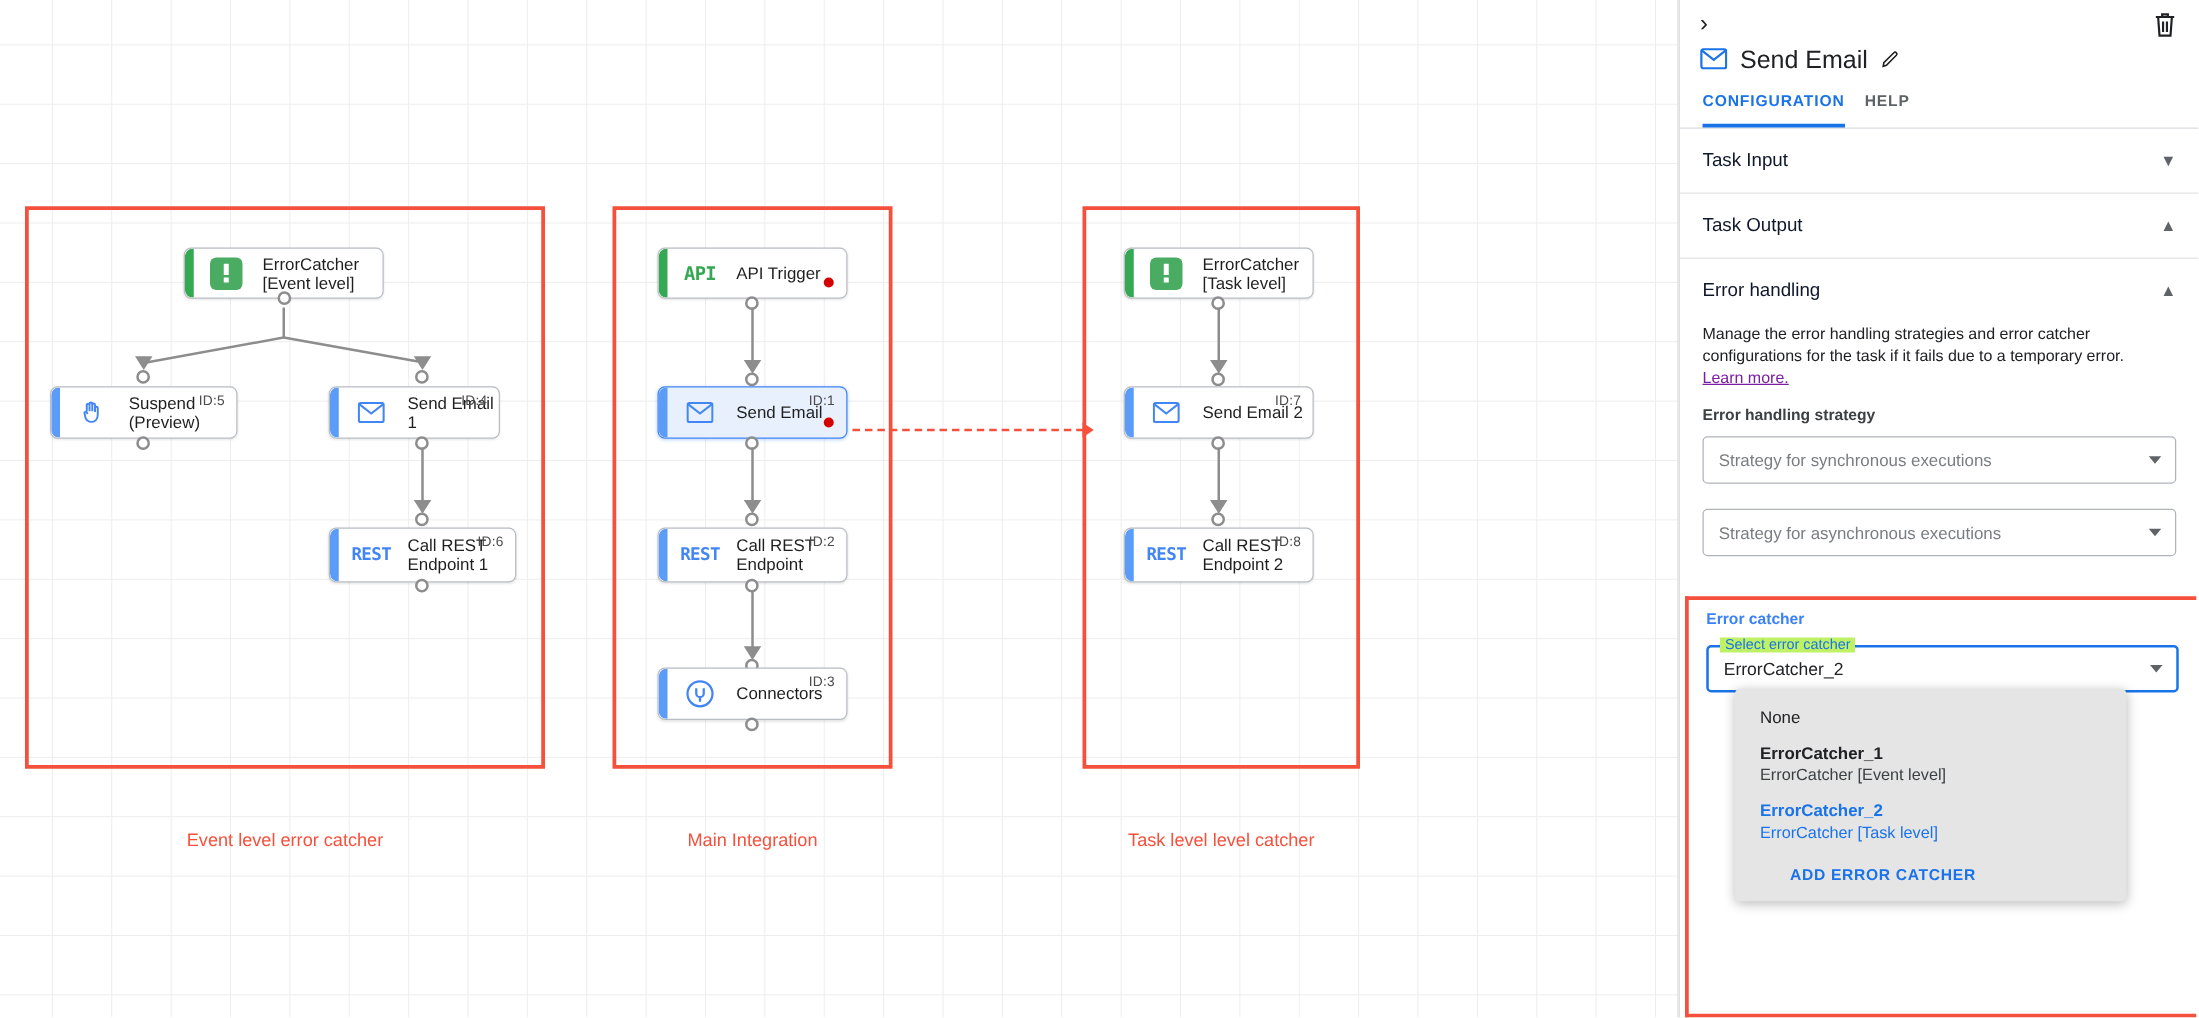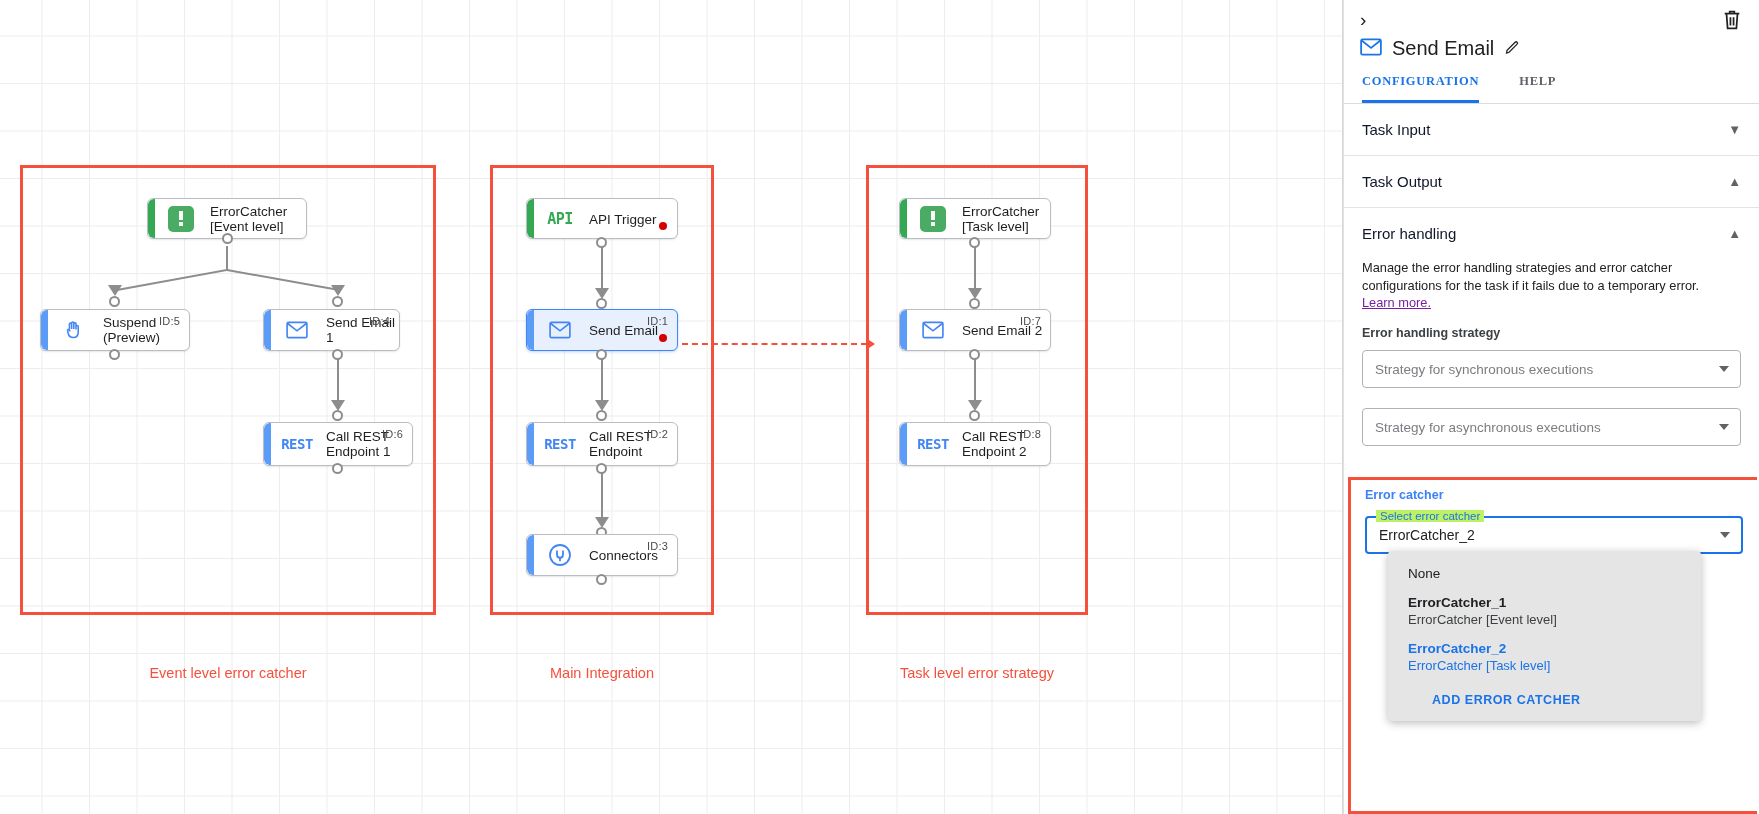--- a/index.html
+++ b/index.html
@@ -157,24 +157,23 @@
     display: flex; align-items: center; gap: 10px;
     padding: 8px 16px 0 16px;
   }
   .panel-title {
     font-size: 20px; color: #202124;
   }
   .mail-ico-blue { width: 22px; height: 22px; }
   .pencil-ico { width: 17px; height: 17px; cursor: pointer; }
 
   .tabs {
-    display: flex; gap: 40px;
+    display: flex; gap: 16px;
     padding: 14px 18px 0 18px;
     border-bottom: 1px solid #dadce0;
-    font-family: Liberation Serif, serif;
   }
   .tab {
     font-size: 12.5px; letter-spacing: .7px; font-weight: bold;
     color: #5f6368; padding-bottom: 11px; cursor: pointer;
   }
   .tab.active { color: #1a73e8; border-bottom: 3px solid #1a73e8; }
 
   .accordion {
     border-bottom: 1px solid #e3e3e3;
     padding: 17px 18px 17px 18px;
@@ -392,21 +391,21 @@
           <path d="M9 7.5 v4.2 a3 3 0 0 0 6 0 V7.5" stroke="#4285f4" stroke-width="1.8"></path>
           <path d="M12 14.5 v3.8" stroke="#4285f4" stroke-width="1.8"></path>
         </svg>
       </div>
       <div class="node-label">Connectors</div>
       <div class="node-id">ID:3</div>
     </div>
     <div class="port" style="left:596px; top:574px;"></div>
 
     <div class="group-frame" style="left:866px; top:165px; width:222px; height:450px;"></div>
-    <div class="group-caption" style="left:866px; top:665px; width:222px;">Task level error strategy</div>
+    <div class="group-caption" style="left:866px; top:665px; width:222px;">Task level level catcher</div>
 
     <div class="node accent-green" style="left:899px; top:198px; width:152px; height:41px;">
       <div class="accent"></div>
       <div class="icon-box">
         <div class="ico-errorcatcher">
             <div class="stack">
               <i class="bar"></i>
               <i class="dot"></i>
             </div>
           </div>

